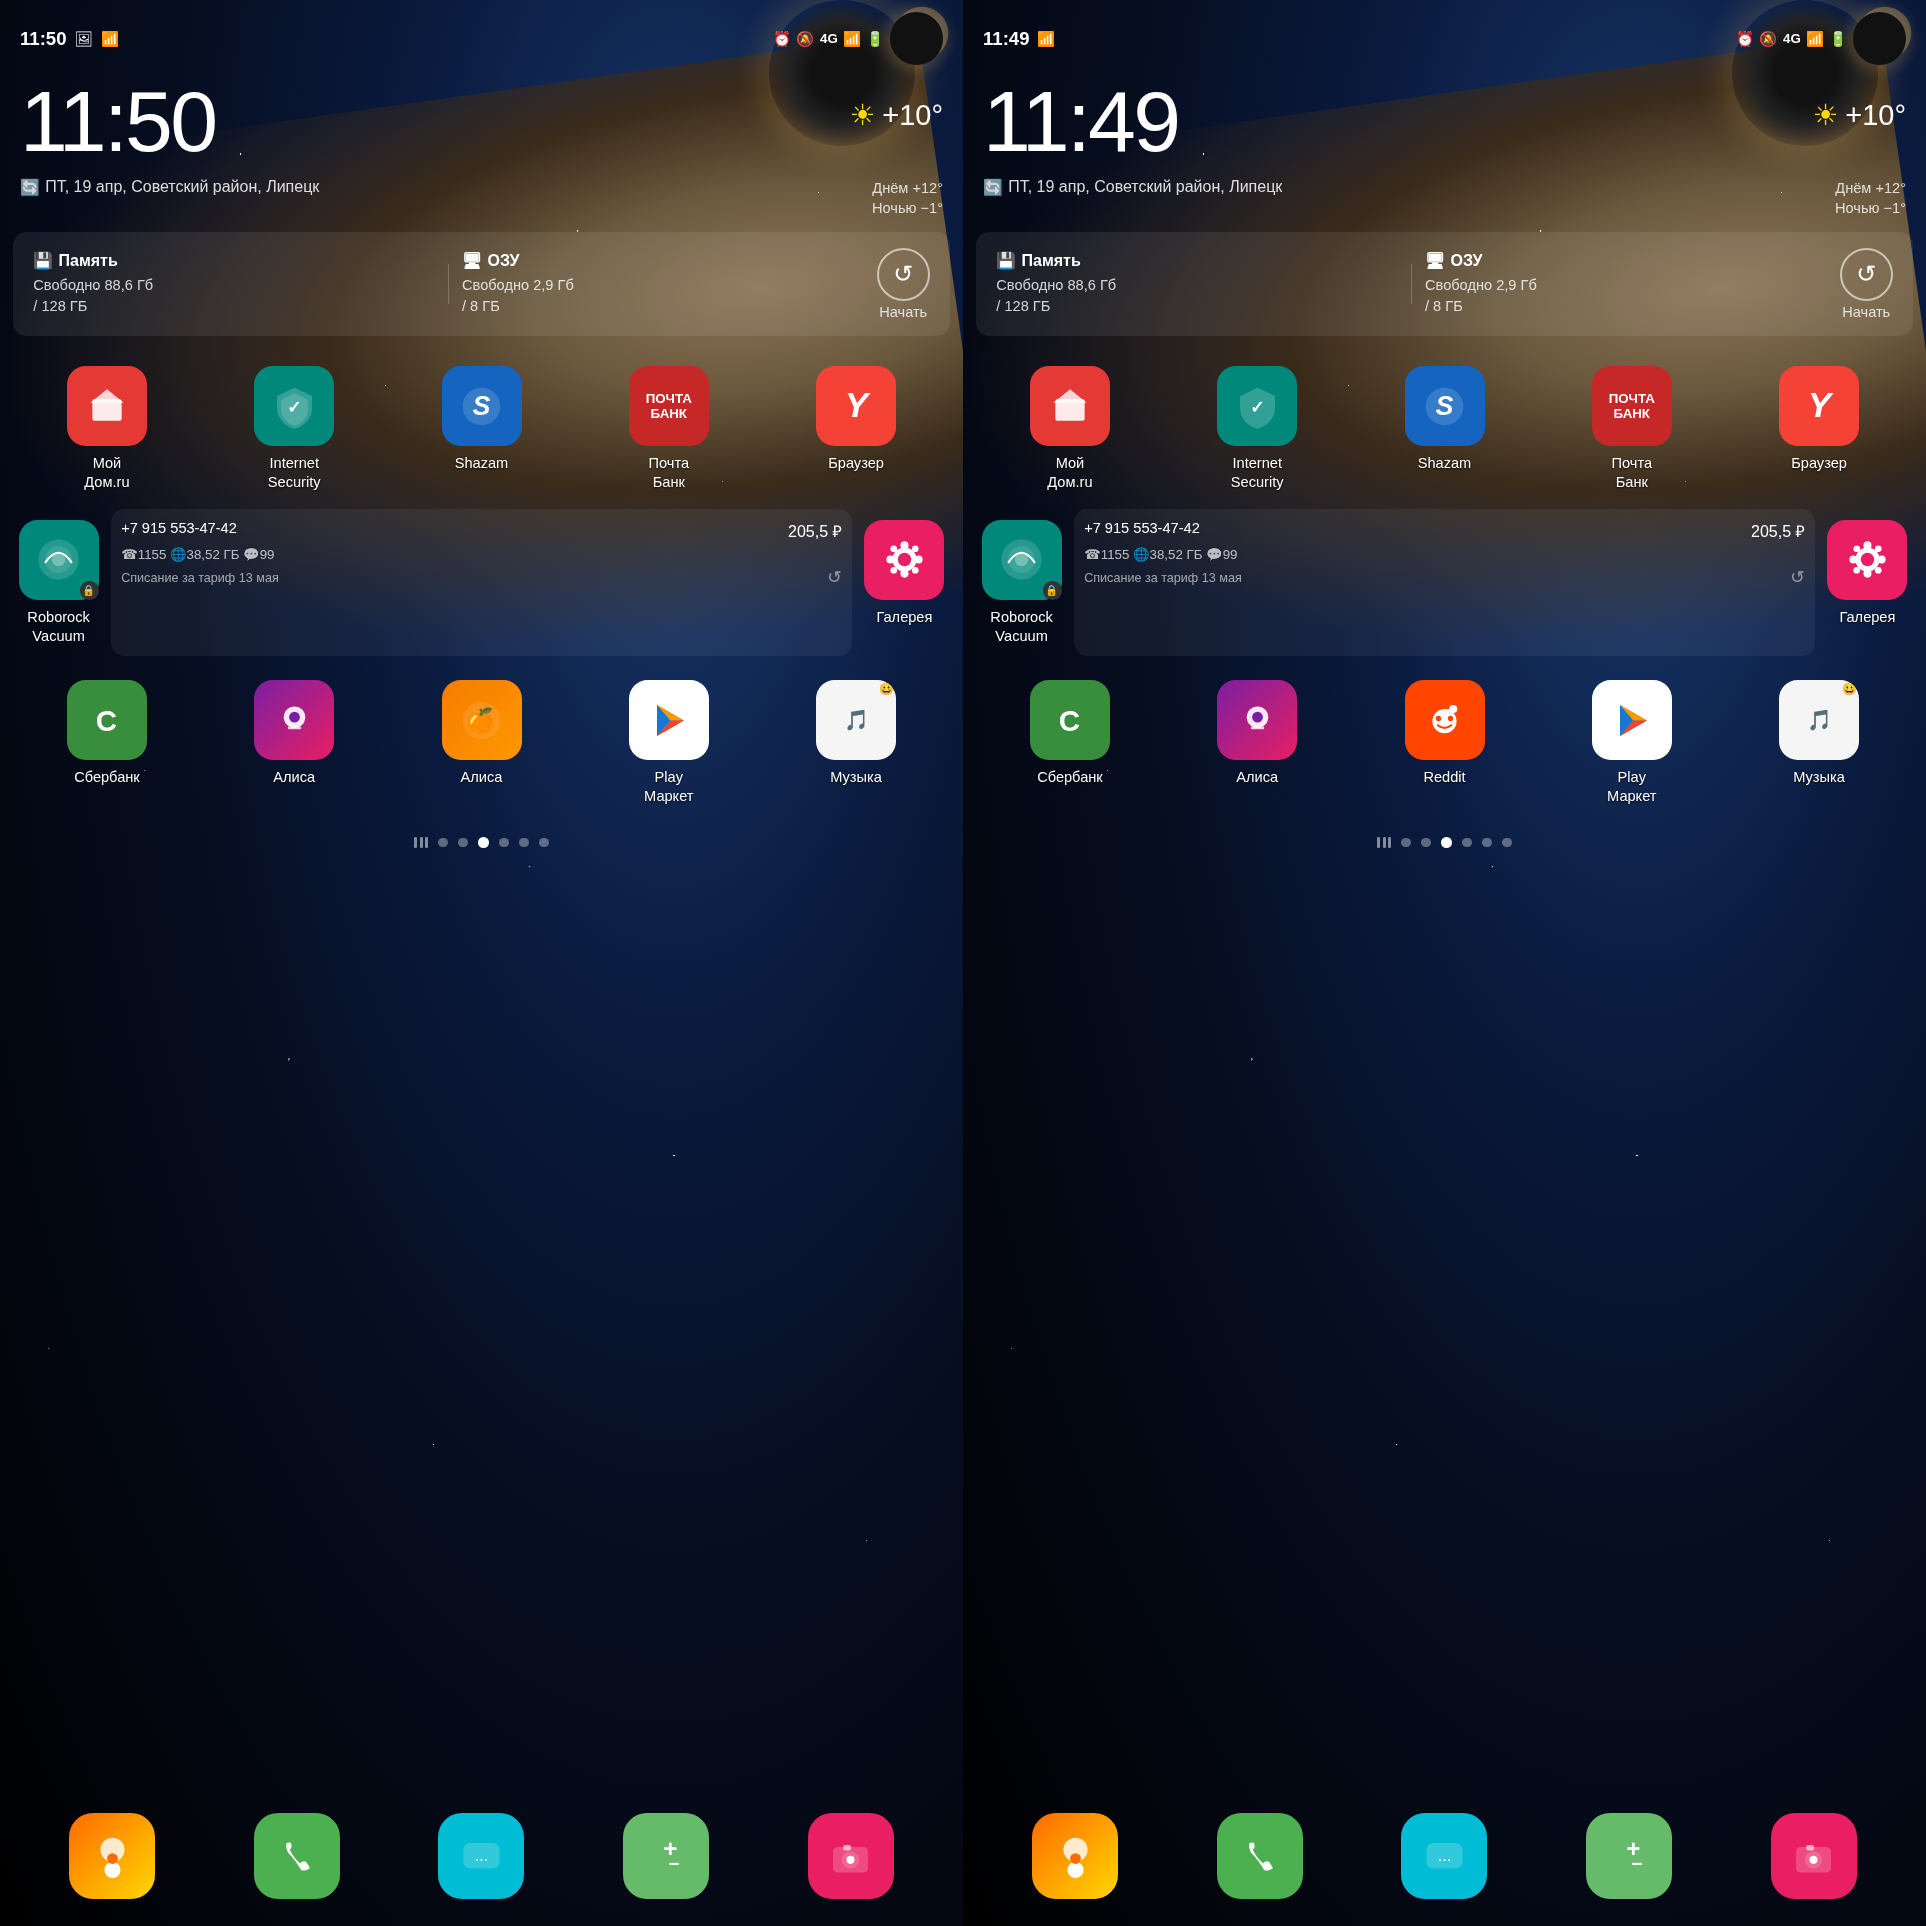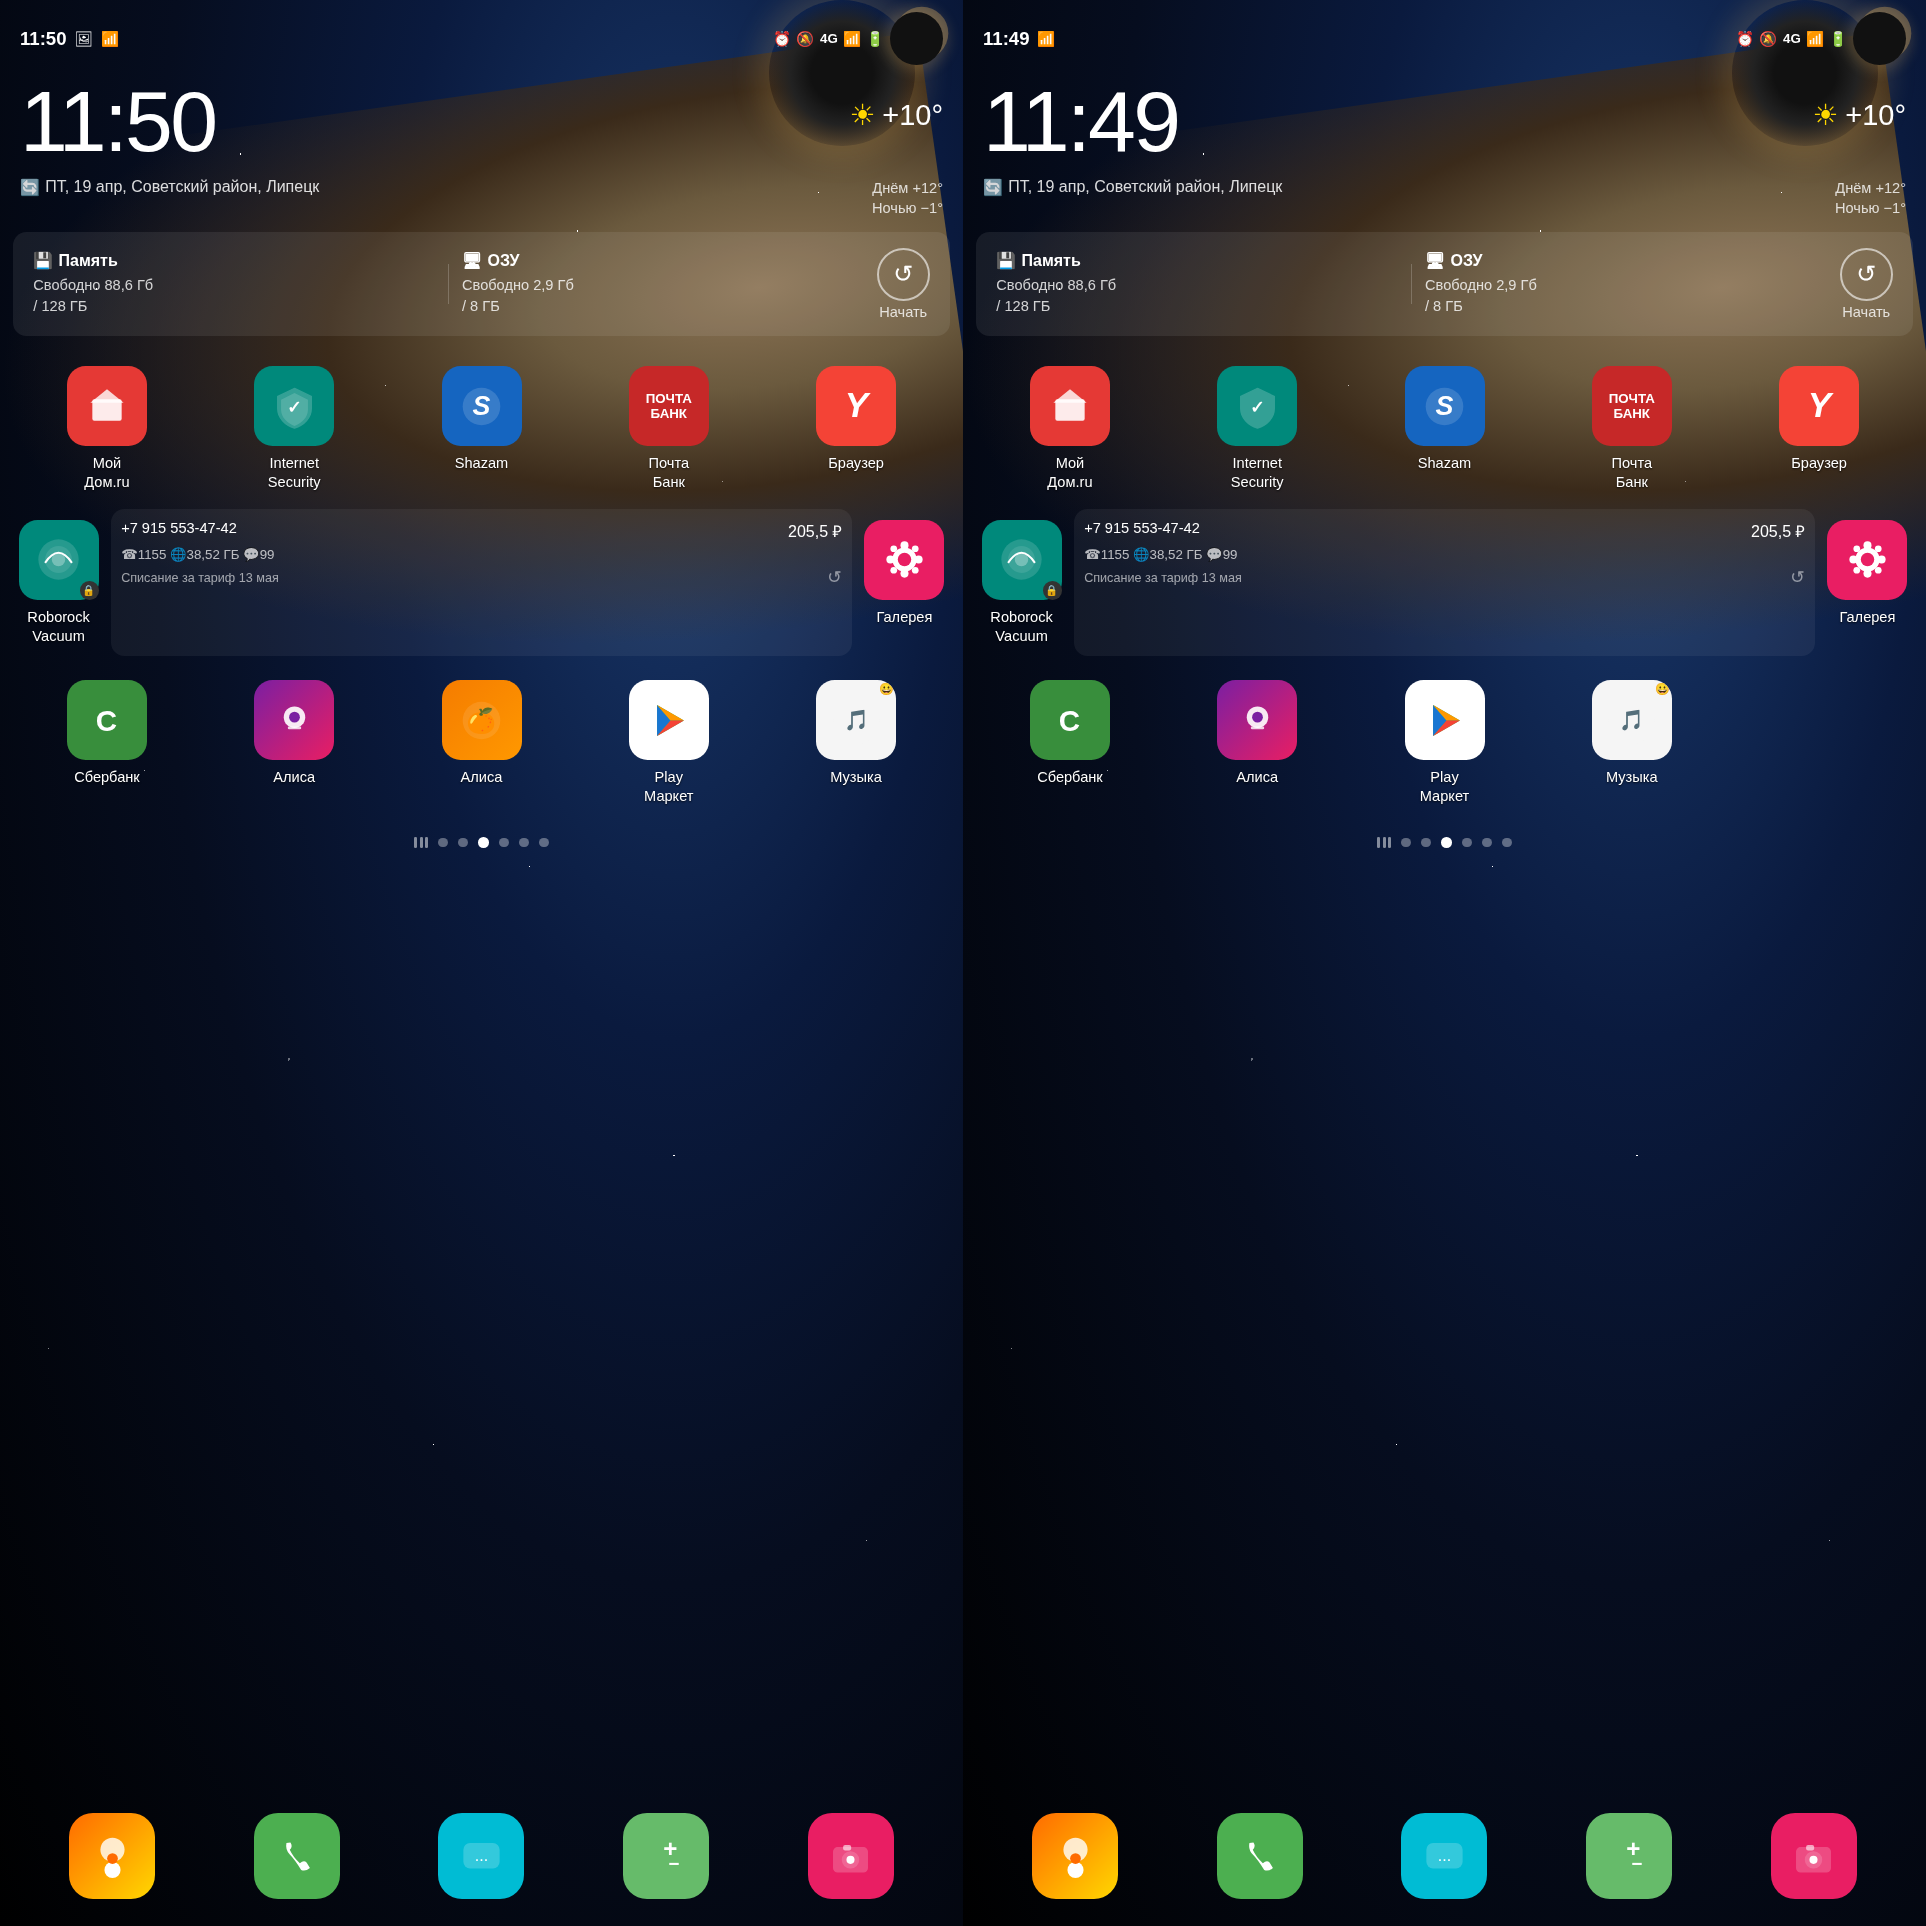--- a/index.html
+++ b/index.html
@@ -769,20 +769,34 @@
           <svg width="47" height="47" viewBox="0 0 70 70">
             <circle cx="35" cy="30" r="16" fill="white" opacity="0.9"></circle>
             <circle cx="35" cy="30" r="8" fill="#7b1fa2"></circle>
             <rect x="25" y="44" width="20" height="4" rx="2" fill="white" opacity="0.8"></rect>
           </svg>
         </div>
         <div class="app-label">Алиса</div>
       </div>
 
       <div class="app-item">
+        <div class="app-icon icon-reddit">
+          <svg width="47" height="47" viewBox="0 0 70 70">
+            <circle cx="35" cy="35" r="30" fill="#ff4500"></circle>
+            <circle cx="35" cy="36" r="18" fill="white"></circle>
+            <circle cx="26" cy="32" r="4" fill="#ff4500"></circle>
+            <circle cx="44" cy="32" r="4" fill="#ff4500"></circle>
+            <path d="M25,42 Q35,50 45,42" stroke="#ff4500" stroke-width="3" fill="none" stroke-linecap="round"></path>
+            <circle cx="48" cy="18" r="6" fill="white"></circle>
+            <line x1="35" y1="22" x2="46" y2="18" stroke="white" stroke-width="3"></line>
+          </svg>
+        </div>
+        <div class="app-label">Reddit</div>
+      </div>
+      <div class="app-item">
         <div class="app-icon icon-play-market">
           <svg width="47" height="47" viewBox="0 0 70 70">
             <polygon points="18,12 58,35 18,58" fill="#4CAF50"></polygon>
             <polygon points="18,12 38,35 18,58" fill="#1976D2"></polygon>
             <polygon points="38,35 58,35 18,12" fill="#FF9800"></polygon>
             <polygon points="38,35 58,35 18,58" fill="#F44336"></polygon>
           </svg>
         </div>
         <div class="app-label">Play<br>Маркет</div>
       </div>

